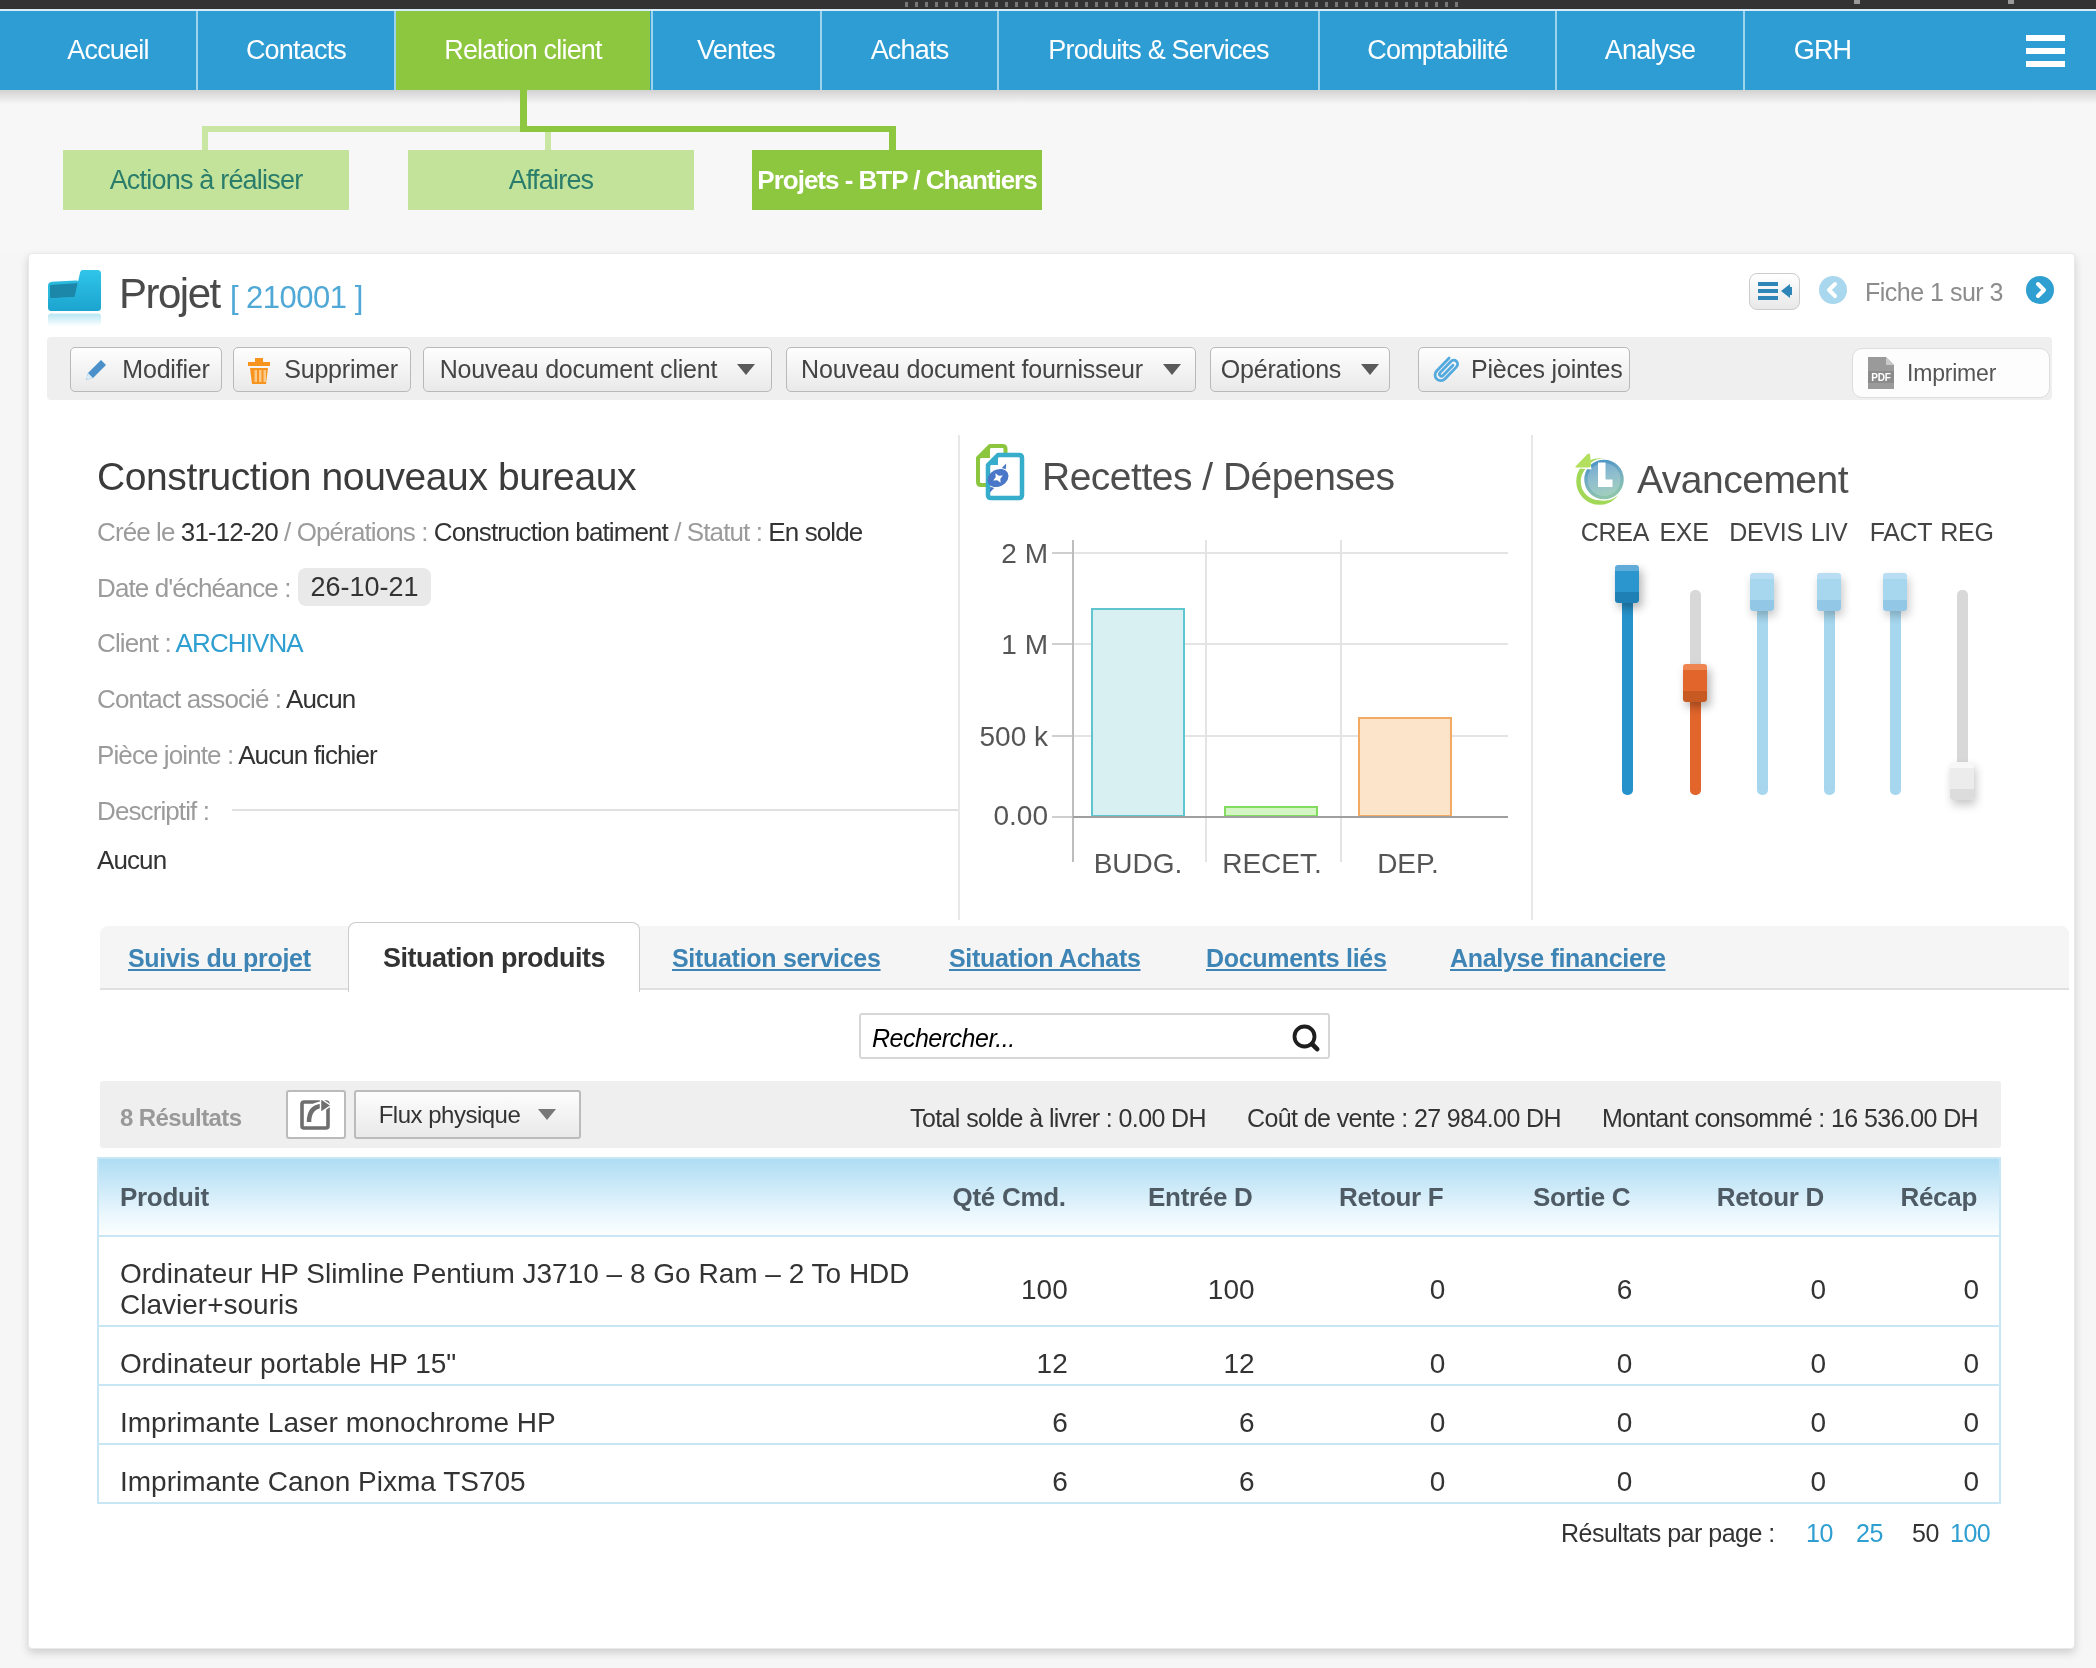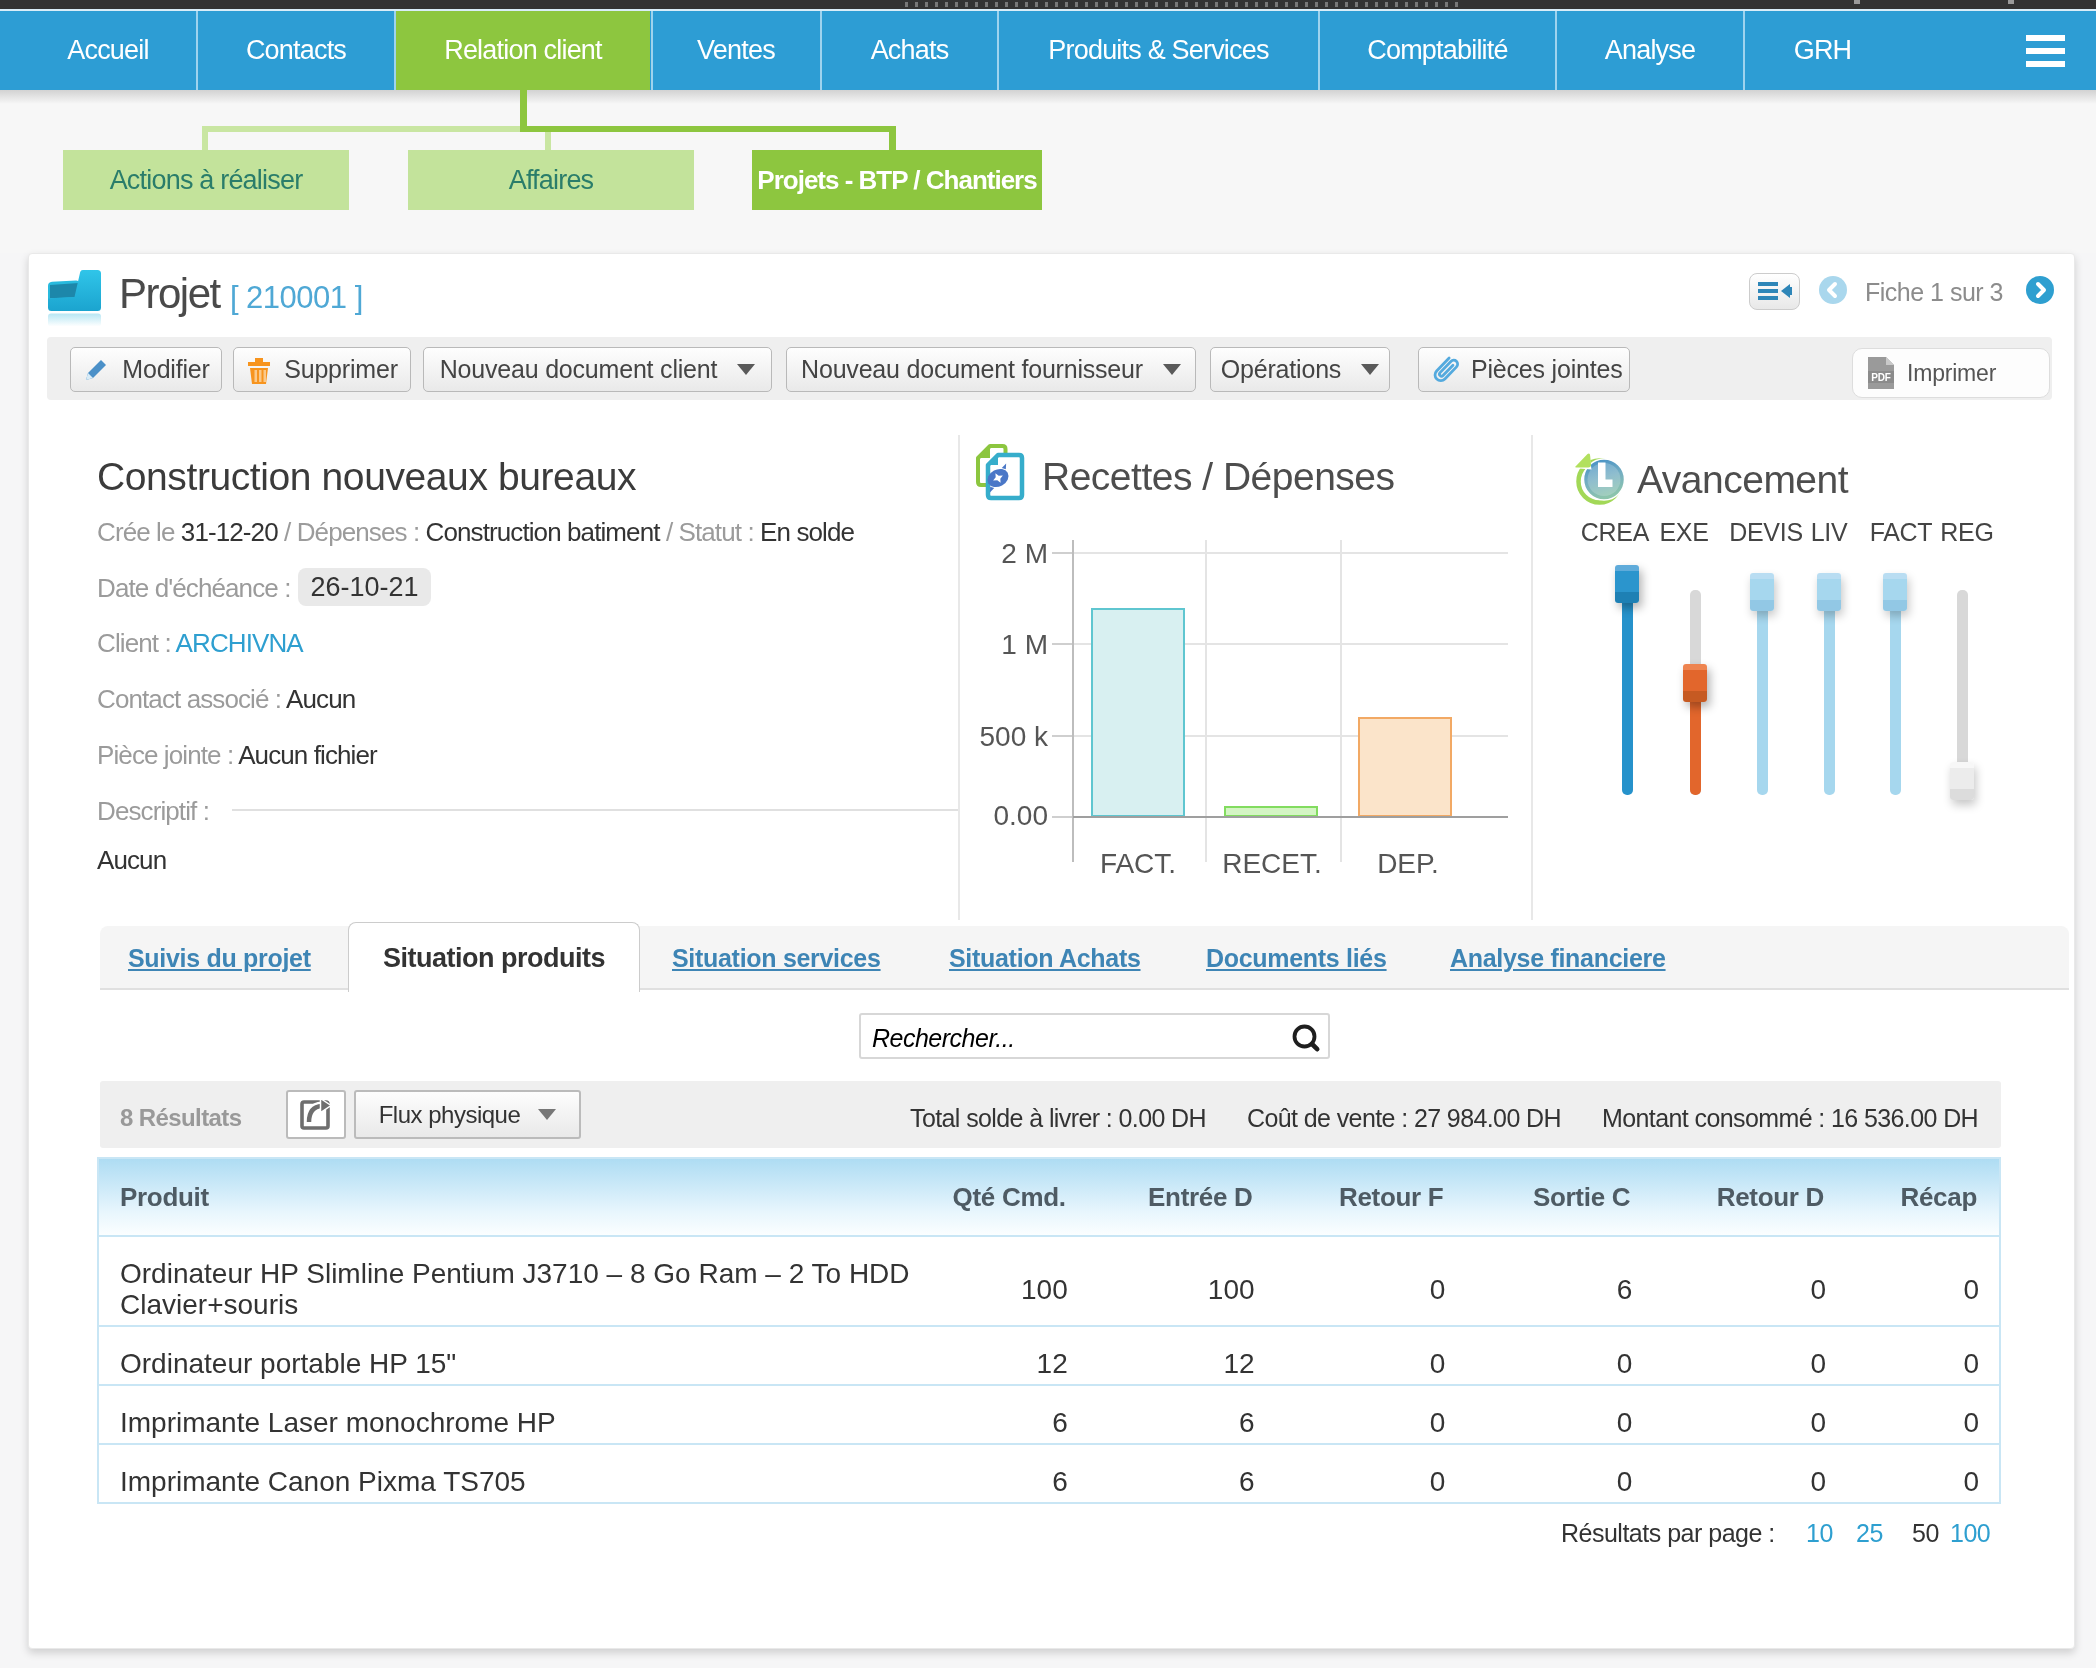--- a/index.html
+++ b/index.html
@@ -209,21 +209,21 @@
 <div class="btn" style="left:1852px; width:198px; top:348px; height:50px; background:#fdfdfd; border:1px solid #ddd; border-radius:10px; color:#555; font-size:23px; justify-content:flex-start; padding-left:11px; gap:9px;">
   <svg width="34" height="36" viewBox="0 0 34 36">
       <path d="M4 2 h18 l8 8 v24 h-26 z" fill="#9a9a9a"></path>
       <path d="M22 2 l8 8 h-8 z" fill="#c9c9c9"></path>
       <rect x="4" y="16" width="26" height="12" fill="#8b8b8b"></rect>
       <text x="17" y="26" font-size="10" fill="#fff" text-anchor="middle" font-weight="bold" font-family="Liberation Sans">PDF</text>
     </svg>
   Imprimer</div>
 
 <div class="abs" style="left:97px; top:455px; font-size:39px; letter-spacing:-0.4px; color:#3b3b3b; white-space:nowrap;">Construction nouveaux bureaux</div>
-<div class="row" style="left:97px; top:517px;"><span class="lbl">Crée le </span><span class="val">31-12-20</span><span class="lbl"> / Dépenses : </span><span class="val">Construction batiment</span><span class="lbl"> / Statut : </span><span class="val">En solde</span></div>
+<div class="row" style="left:97px; top:517px;"><span class="lbl">Crée le </span><span class="val">31-12-20</span><span class="lbl"> / Opérations : </span><span class="val">Construction batiment</span><span class="lbl"> / Statut : </span><span class="val">En solde</span></div>
 <div class="row" style="left:97px; top:573px;"><span class="lbl">Date d'échéance :</span></div>
 <div class="abs" style="left:298px; top:568px; width:133px; height:38px; background:#e9e9e9; border-radius:8px; font-size:27px; color:#333; text-align:center; line-height:38px;">26-10-21</div>
 <div class="row" style="left:97px; top:628px;"><span class="lbl">Client : </span><span style="color:#2e9fd0;">ARCHIVNA</span></div>
 <div class="row" style="left:97px; top:684px;"><span class="lbl">Contact associé : </span><span class="val">Aucun</span></div>
 <div class="row" style="left:97px; top:740px;"><span class="lbl">Pièce jointe : </span><span class="val">Aucun fichier</span></div>
 <div class="row" style="left:97px; top:796px;"><span class="lbl">Descriptif :</span></div>
 <div class="abs" style="left:232px; top:809px; width:726px; height:2px; background:#e0e0e0;"></div>
 <div class="row" style="left:97px; top:845px;"><span class="val">Aucun</span></div>
 
 <div class="vsep" style="left:958px; top:435px; height:485px;"></div>
@@ -254,21 +254,21 @@
 <div class="gridh" style="left:1073px; top:552px; width:435px;"></div>
 <div class="gridh" style="left:1073px; top:643px; width:435px;"></div>
 <div class="gridh" style="left:1073px; top:735px; width:435px;"></div>
 <div class="gridv" style="left:1072px; top:540px; height:322px; background:#bdbdbd;"></div>
 <div class="gridv" style="left:1205px; top:540px; height:322px;"></div>
 <div class="gridv" style="left:1340px; top:540px; height:322px;"></div>
 <div class="bar" style="left:1091px; top:608px; width:94px; height:209px; background:#d8f0f1; border:2px solid #5fc6d0;"></div>
 <div class="bar" style="left:1224px; top:806px; width:94px; height:11px; background:#d4f5c4; border:2px solid #82dc5f;"></div>
 <div class="bar" style="left:1358px; top:717px; width:94px; height:100px; background:#fbe4ca; border:2px solid #f2a964;"></div>
 <div class="gridh" style="left:1073px; top:816px; width:435px; background:#9f9f9f;"></div>
-<div class="xlab" style="left:1058px; top:848px;">FACT.</div>
+<div class="xlab" style="left:1058px; top:848px;">BUDG.</div>
 <div class="xlab" style="left:1192px; top:848px;">RECET.</div>
 <div class="xlab" style="left:1328px; top:848px;">DEP.</div>
 
 <svg class="abs" style="left:1572px; top:450px;" width="58" height="58" viewBox="0 0 58 58">
   <defs>
     <linearGradient id="ckg" x1="0" y1="0" x2="0.3" y2="1">
       <stop offset="0" stop-color="#3f8cc6"></stop>
         <stop offset="0.55" stop-color="#74aec2"></stop>
         <stop offset="1" stop-color="#8cc4ac"></stop>
       </linearGradient>

